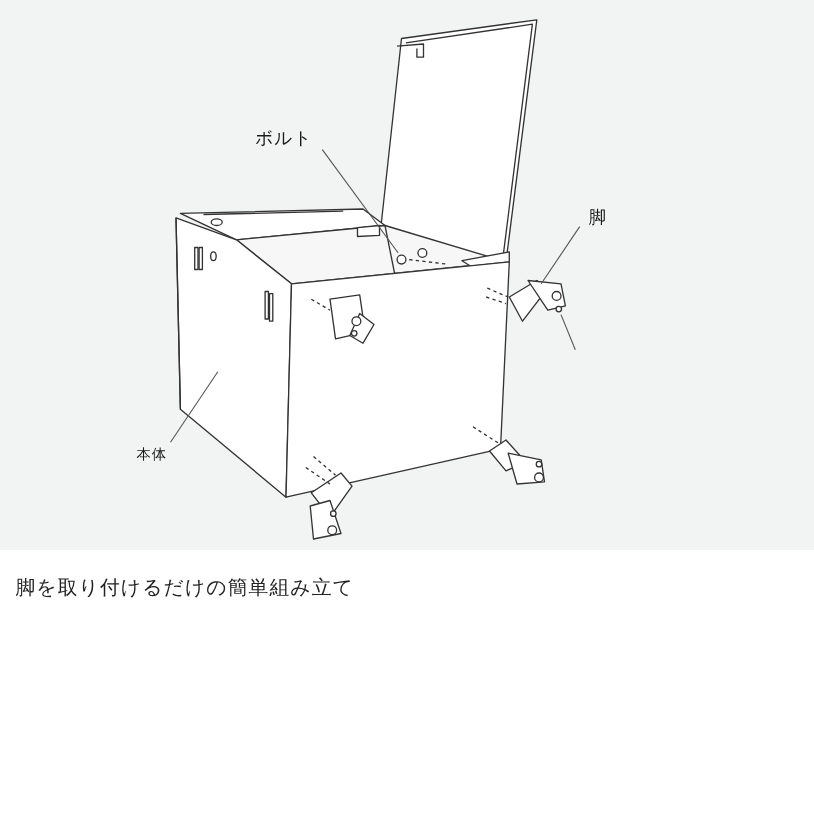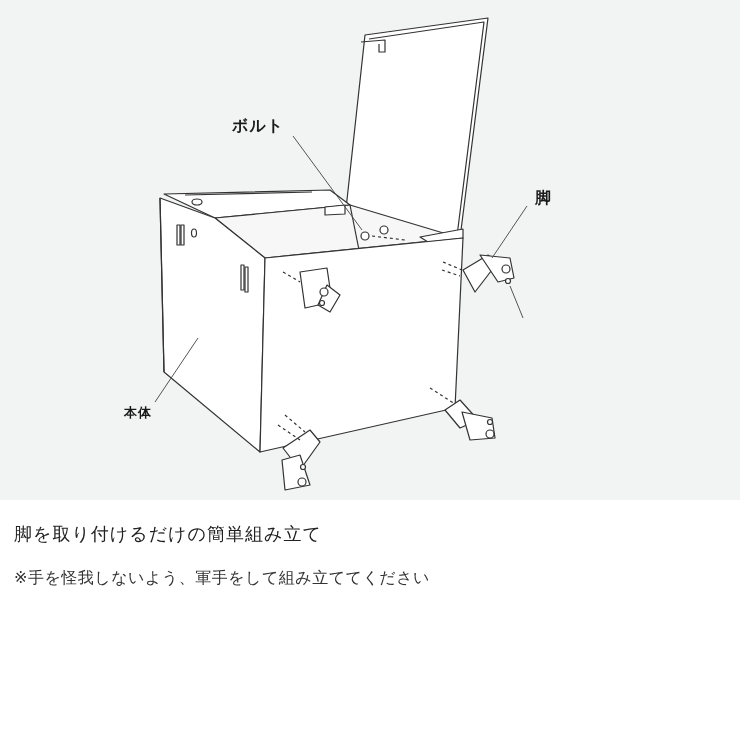--- a/index.html
+++ b/index.html
@@ -1,18 +1,18 @@
 <!DOCTYPE html>
 <html><head>
 <meta charset="utf-8">
 <style>
   html, body { margin: 0; padding: 0; }
   body { width: 740px; height: 740px; background: #ffffff; overflow: hidden; position: relative;
          font-family: "DejaVu Sans", "Liberation Sans", sans-serif; color: #222; }
-  .figure { position: absolute; left: 0; top: 0; width: 740px; height: 500px; background: #f2f3f3; font-weight: bold; }
+  .figure { position: absolute; left: 0; top: 0; width: 740px; height: 500px; background: #f2f3f3; }
   .figure svg { position: absolute; left: 0; top: 0; }
   .label { position: absolute; font-size: 16px; color: #1a1a1a; white-space: nowrap; letter-spacing: 1px; }
   .lbl-bolt { left: 232px; top: 116px; }
   .lbl-leg { left: 535px; top: 188px; }
   .lbl-anchor { left: 521px; top: 325px; font-size: 17px; letter-spacing: 2px; }
   .lbl-body { left: 124px; top: 404px; font-size: 13px; }
   .text { position: absolute; left: 14px; top: 522px; width: 720px; }
   .title { font-size: 18px; letter-spacing: 1px; color: #222; margin: 0 0 16px 0; font-weight: normal; }
   .line { font-size: 16px; line-height: 31px; color: #333; letter-spacing: 0.5px; margin: 0; }
 </style>
@@ -96,14 +96,13 @@
       <line x1="155" y1="402" x2="198" y2="338"></line>
     </g>
   </svg>
   <div class="label lbl-bolt">ボルト</div>
   <div class="label lbl-leg">脚</div>
   <div class="label lbl-body">本体</div>
 </div>
 
 <div class="text">
   <h2 class="title">脚を取り付けるだけの簡単組み立て</h2>
-  <p class="line">※手を怪我しないよう、軍手をして組み立ててください</p>
 </div>
 
 </body></html>

